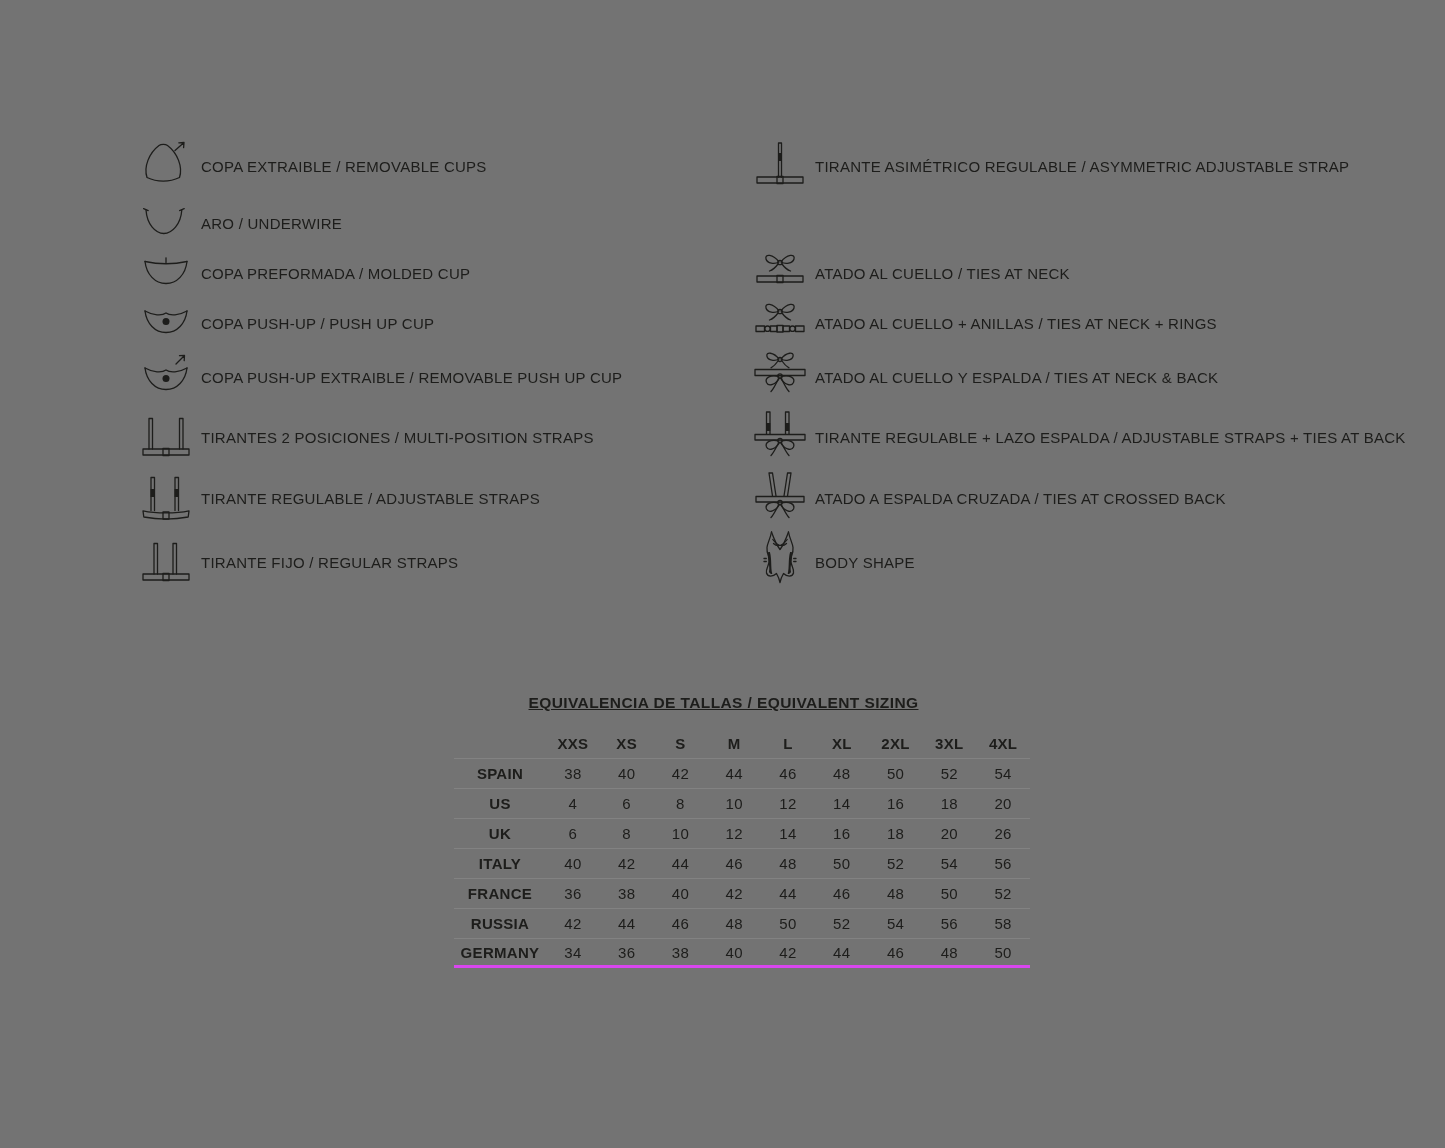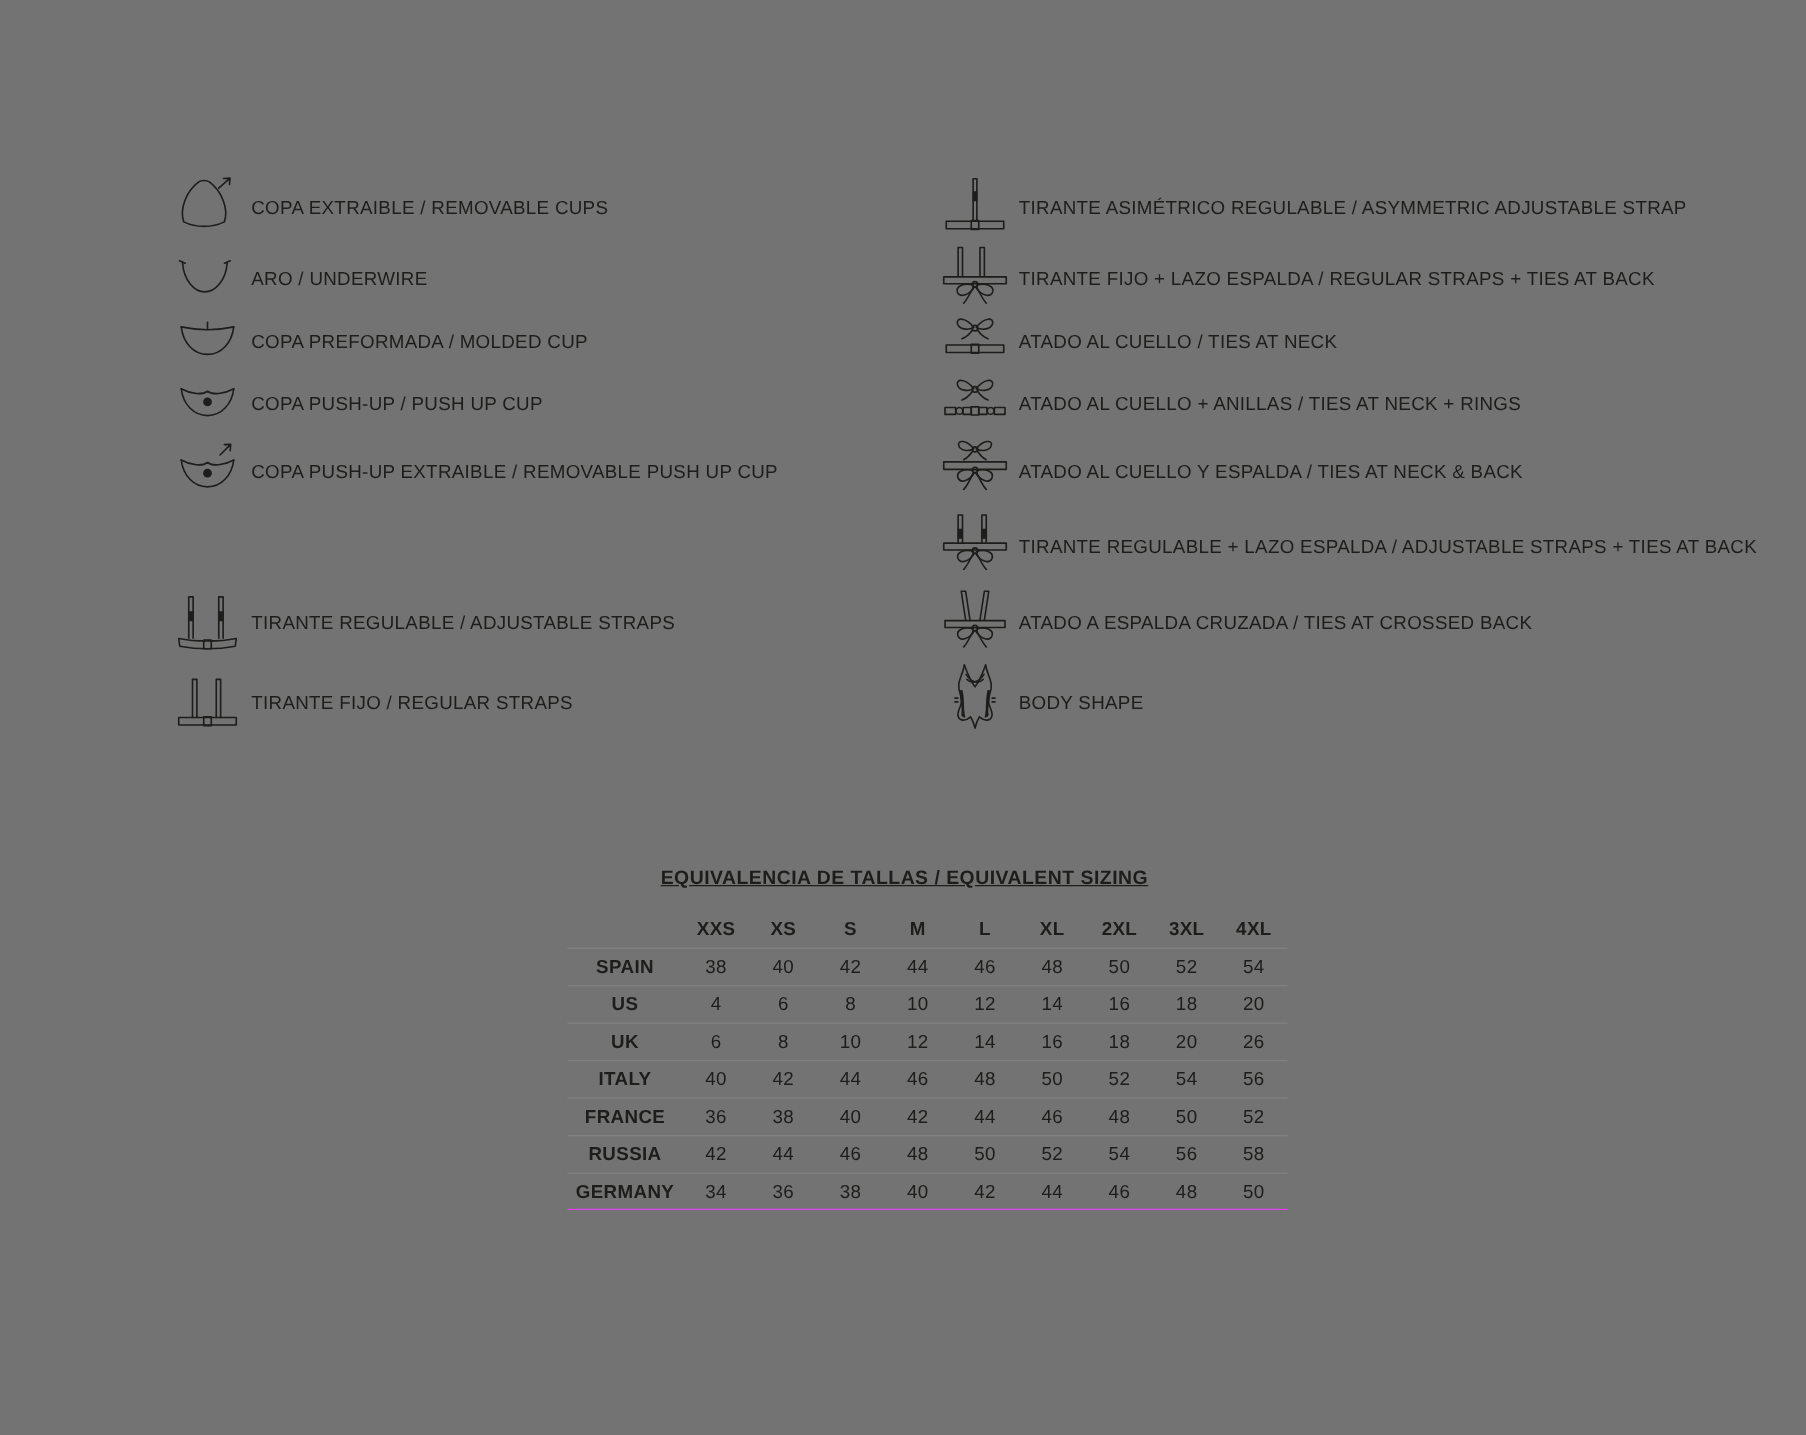--- a/index.html
+++ b/index.html
@@ -19,21 +19,21 @@
   .sizing-title {
     position:absolute; left:417px; top:694px; width:613px; text-align:center;
     font-weight:700; font-size:15.5px; letter-spacing:0.4px;text-decoration:underline;
   }
   .sizing { position:absolute; left:417px; top:729px; width:613px; }
   .trow {
     display:grid; grid-template-columns:92px repeat(9, 1fr);
     height:30px; align-items:center; border-top:1px solid #828282;margin-left:37px;
   }
   .trow--head { border-top:none; height:29px; }
-  .trow--last { border-bottom:1px solid #d946ef; }
+  .trow--last { border-bottom:3px solid #d946ef; }
   .tcell { text-align:center; font-size:15px; letter-spacing:0.3px; }
   .tcell--head, .tcell--label { font-weight:700; }
 </style>
 </head>
 <body>
 
 <div class="page">
 
   <div class="legend-row col-left" style="top:139px">
     <span class="icon-box">
@@ -82,20 +82,31 @@
       <svg width="56" height="52" viewBox="0 0 56 52">
         <path class="ln" d="M7 17 C15 21.5 24 22 28 19 C32 22 41 21.5 49 17"></path>
         <path class="ln" d="M7 17 C8.5 29.5 17 38.5 28 38.5 C39 38.5 47.5 29.5 49 17"></path>
         <circle class="fl" cx="28" cy="27.5" r="3.5"></circle>
         <path class="ln" d="M38 13 L46.5 4.5 M41.5 4.7 L46.5 4.5 L46.2 9.6"></path>
       </svg>
     </span>
     <span class="legend-label">COPA PUSH-UP EXTRAIBLE / REMOVABLE PUSH UP CUP</span>
   </div>
 
+  <div class="legend-row col-left" style="top:410px">
+    <span class="icon-box">
+      <svg width="56" height="52" viewBox="0 0 56 52">
+        <path class="ln" d="M11 7.5 L11 38 M14.5 7.5 L14.5 38 M11 7.5 L14.5 7.5"></path>
+        <path class="ln" d="M41.5 7.5 L41.5 38 M45 7.5 L45 38 M41.5 7.5 L45 7.5"></path>
+        <path class="ln" d="M5 38 L51 38 L51 44 L5 44 Z"></path>
+        <rect class="ln" x="25" y="37.5" width="6" height="7"></rect>
+      </svg>
+    </span>
+    <span class="legend-label">TIRANTES 2 POSICIONES / MULTI-POSITION STRAPS</span>
+  </div>
 
   <div class="legend-row col-left" style="top:471px">
     <span class="icon-box">
       <svg width="56" height="52" viewBox="0 0 56 52">
         <path class="ln" d="M13 5.5 L13 38.5 M16.5 5.5 L16.5 38.5 M13 5.5 L16.5 5.5"></path>
         <path class="ln" d="M37 5.5 L37 38.5 M40.5 5.5 L40.5 38.5 M37 5.5 L40.5 5.5"></path>
         <rect class="fl" x="12.6" y="17" width="4.2" height="8"></rect>
         <rect class="fl" x="36.6" y="17" width="4.2" height="8"></rect>
         <path class="ln" d="M5 38.8 C18 41.5 38 41.5 51 38.8 L50.2 45 C36 47.6 20 47.6 5.8 45 Z"></path>
         <rect class="ln" x="25" y="40" width="6" height="7"></rect>
@@ -121,35 +132,20 @@
       <svg width="56" height="52" viewBox="0 0 56 52">
         <path class="ln" d="M26.5 3 L26.5 37 M29.5 3 L29.5 37 M26.5 3 L29.5 3"></path>
         <rect class="fl" x="26.1" y="13" width="3.8" height="8"></rect>
         <path class="ln" d="M5 37 L51 37 L51 43 L5 43 Z"></path>
         <rect class="ln" x="25" y="36.5" width="6" height="7"></rect>
       </svg>
     </span>
     <span class="legend-label">TIRANTE ASIMÉTRICO REGULABLE / ASYMMETRIC ADJUSTABLE STRAP</span>
   </div>
 
-  <div class="legend-row col-right" style="top:196px">
-    <span class="icon-box">
-      <svg width="56" height="54" viewBox="0 0 56 54">
-        <path class="ln" d="M14.5 2 L14.5 25 M18 2 L18 25 M14.5 2 L18 2"></path>
-        <path class="ln" d="M32 2 L32 25 M35.5 2 L35.5 25 M32 2 L35.5 2"></path>
-        <path class="ln" d="M3 25.5 L53 25.5 L53 31 L3 31 Z"></path>
-        <path class="ln" d="M26.8 32 C19 30 12 33 14 38 C16 42.5 24 40 27.5 33.5"></path>
-        <path class="ln" d="M29.2 32 C37 30 44 33 42 38 C40 42.5 32 40 28.5 33.5"></path>
-        <path class="ln" d="M26.5 34 C24 39 21.5 44 19 46.5"></path>
-        <path class="ln" d="M29.5 34 C32 39 34.5 44 37 46.5"></path>
-        <circle class="ln" cx="28" cy="31.5" r="2.2"></circle>
-      </svg>
-    </span>
-    <span class="legend-label">TIRANTE FIJO + LAZO ESPALDA / REGULAR STRAPS + TIES AT BACK</span>
-  </div>
 
   <div class="legend-row col-right" style="top:246px">
     <span class="icon-box">
       <svg width="56" height="52" viewBox="0 0 56 52">
         <path class="ln" d="M27 15 C21 7 12.5 6.5 14 12 C15.3 16.5 22.5 17.5 27 15"></path>
         <path class="ln" d="M29 15 C35 7 43.5 6.5 42 12 C40.7 16.5 33.5 17.5 29 15"></path>
         <path class="ln" d="M26 17 C23.5 20.5 20.5 23 17.5 24"></path>
         <path class="ln" d="M30 17 C32.5 20.5 35.5 23 38.5 24"></path>
         <circle class="ln" cx="28" cy="15.5" r="2.2"></circle>
         <path class="ln" d="M5 29 L51 29 L51 35 L5 35 Z"></path>

